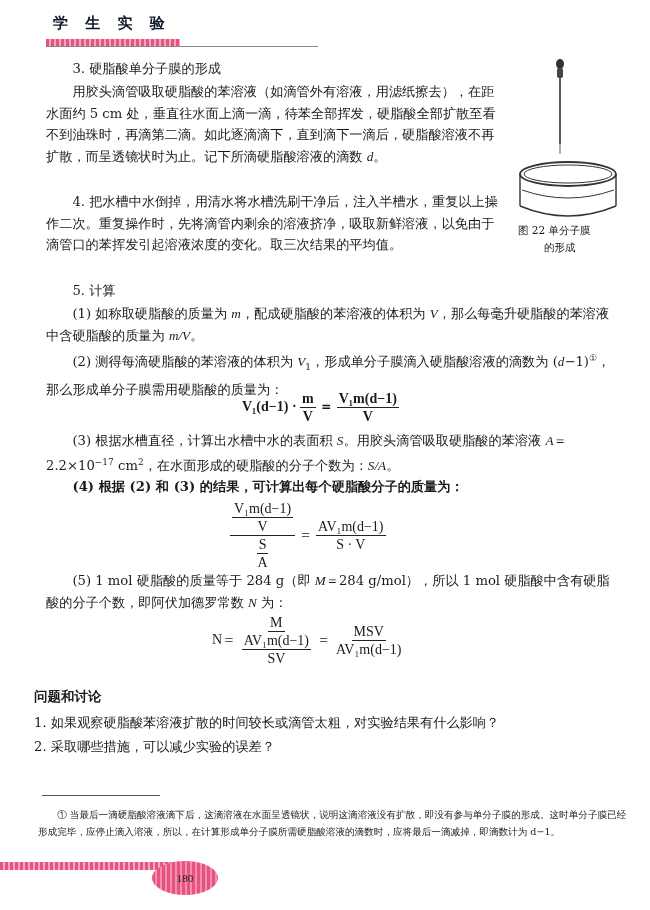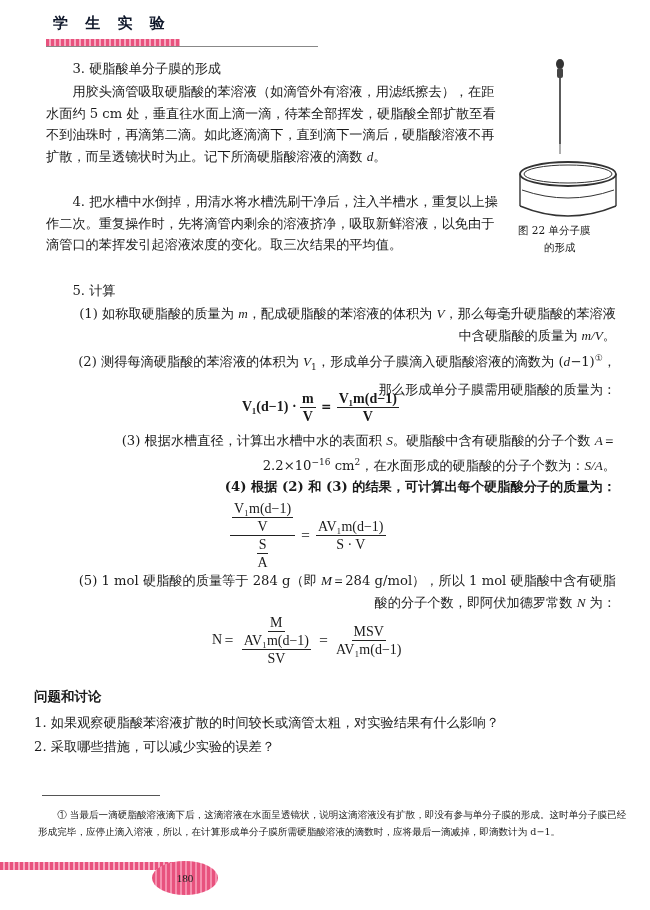--- a/index.html
+++ b/index.html
@@ -6,21 +6,21 @@
   body { width:650px; height:910px; position:relative; overflow:hidden;
          font-family:"DejaVu Serif","Liberation Serif",serif; color:#1a1a1a; }
   .hdr-title { position:absolute; left:53px; top:14px; font-family:"DejaVu Sans","Liberation Sans",sans-serif;
                font-weight:bold; font-size:15px; letter-spacing:6px; color:#0f172a; }
   .hdr-band { position:absolute; left:46px; top:39px; width:134px; height:7px;
               background:repeating-linear-gradient(90deg,#e8527e 0 3px,#f7a9c0 3px 5px); }
   .hdr-line { position:absolute; left:46px; top:46px; width:272px; height:1px; background:#888; }
 
   .p { position:absolute; font-size:13.2px; line-height:21.5px; margin:0; }
   .body-left { left:46px; width:458px; }
-  .body-full { left:46px; width:570px;text-align:right; }
+  .body-full { left:46px; width:570px; }
   .indent { text-indent:2em; }
   .ind1 { padding-left:2em; }
   i.v { font-family:"Liberation Serif","DejaVu Serif",serif; font-style:italic; }
   sub, sup { font-size:9px; }
 
   .fig { position:absolute; left:510px; top:56px; width:120px; height:210px; }
   .fig-cap { position:absolute; left:518px; top:222px; font-size:10.5px; line-height:17px; width:110px; }
 
   .formula { position:absolute; font-family:"Liberation Serif","DejaVu Serif",serif; font-size:14px; }
   .frac { display:inline-flex; flex-direction:column; align-items:center; vertical-align:middle; }
@@ -65,21 +65,21 @@
       <span class="num">m</span>
       <span class="den">V</span>
     </span>
   <span>＝</span>
   <span class="frac">
       <span class="num">V₁m(d−1)</span>
       <span class="den">V</span>
     </span>
 </div>
 
-<p class="p body-full indent" style="top:430px;"><span>(3) 根据水槽直径，计算出水槽中水的表面积 </span><i class="v">S</i><span>。硬脂酸中含有硬脂酸的分子个数 </span><i class="v">A</i><span>＝2.2×10</span><sup>−16</sup><span> cm</span><sup>2</sup><span>，在水面形成的硬脂酸的分子个数为：</span><i class="v">S/A</i><span>。</span></p>
+<p class="p body-full indent" style="top:430px;"><span>(3) 根据水槽直径，计算出水槽中水的表面积 </span><i class="v">S</i><span>。用胶头滴管吸取硬脂酸的苯溶液 </span><i class="v">A</i><span>＝2.2×10</span><sup>−17</sup><span> cm</span><sup>2</sup><span>，在水面形成的硬脂酸的分子个数为：</span><i class="v">S/A</i><span>。</span></p>
 
 <p class="p body-full indent" style="top:476px;font-weight:bold;">(4) 根据 (2) 和 (3) 的结果，可计算出每个硬脂酸分子的质量为：</p>
 
 <div class="formula" style="left:230px; top:500px;">
   <span class="frac">
     <span class="num"><span class="frac">
           <span class="num">V₁m(d−1)</span>
           <span class="den">V</span>
         </span></span>
     <span class="den"><span class="frac">

